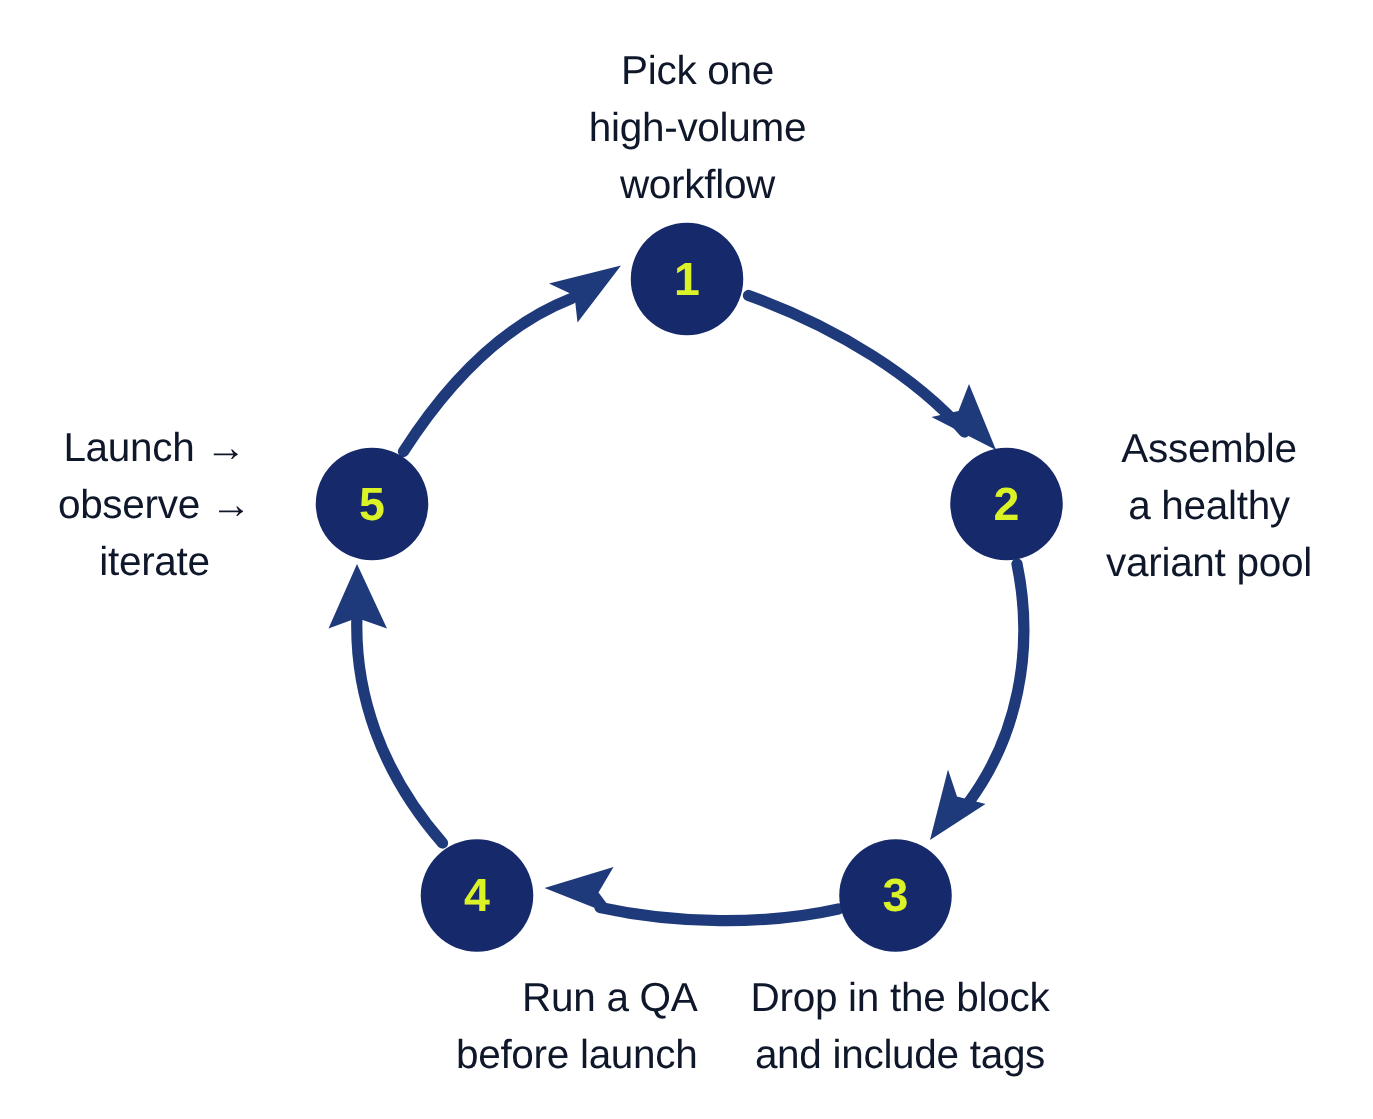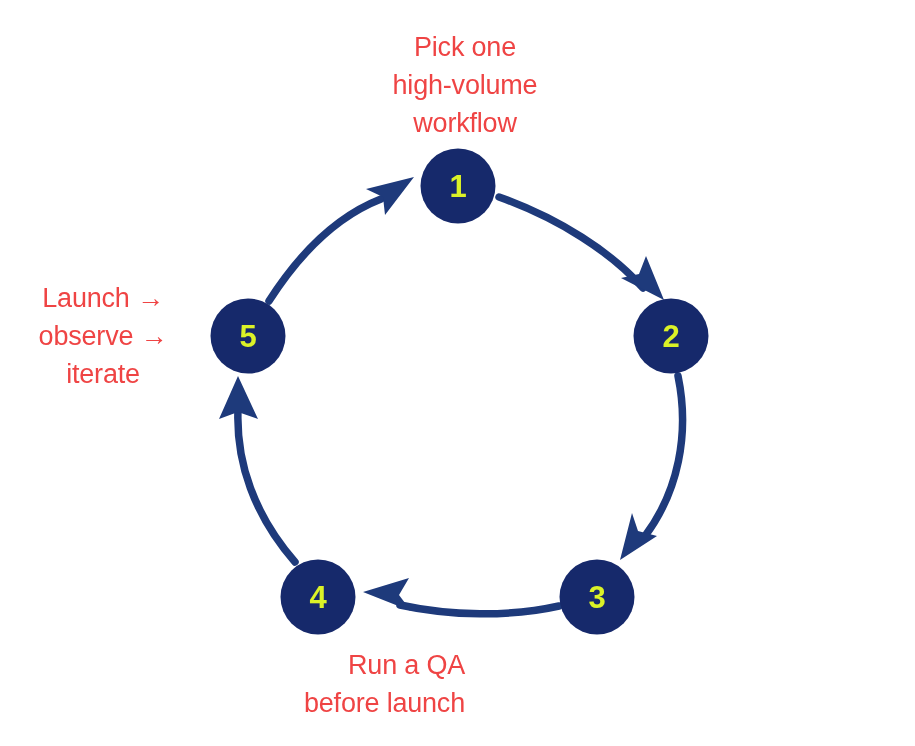--- a/index.html
+++ b/index.html
@@ -23,21 +23,21 @@
   }
   #cycle-svg {
     position: absolute;
     left: 0; top: 0;
     width: 915px;
     height: 746px;
     display: block;
   }
   .step-label {
     position: absolute;
-    color: #ef4444;
+    color: #0f172a;
     font-family: "Liberation Sans", "DejaVu Sans", sans-serif;
     font-size: 27px;
     font-weight: 400;
     line-height: 38px;
     letter-spacing: -0.2px;
     white-space: pre-line;
     text-align: center;
   }
   .label-top {
     left: 330px;
@@ -131,21 +131,26 @@
       <circle cx="248" cy="336" r="37.5" fill="#16296b"></circle>
       <text class="node-number" x="248" y="336" text-anchor="middle" dominant-baseline="central">5</text>
     </g>
 
   </svg>
 
   <div class="step-label label-top">Pick one
 high-volume
 workflow</div>
 
+  <div class="step-label label-right">Assemble
+a healthy
+variant pool</div>
 
+  <div class="step-label label-bottom-right">Drop in the block
+and include tags</div>
 
   <div class="step-label label-bottom-left">Run a QA
 before launch</div>
 
   <div class="step-label label-left">Launch →
 observe →
 iterate</div>
 
 </div>
 

